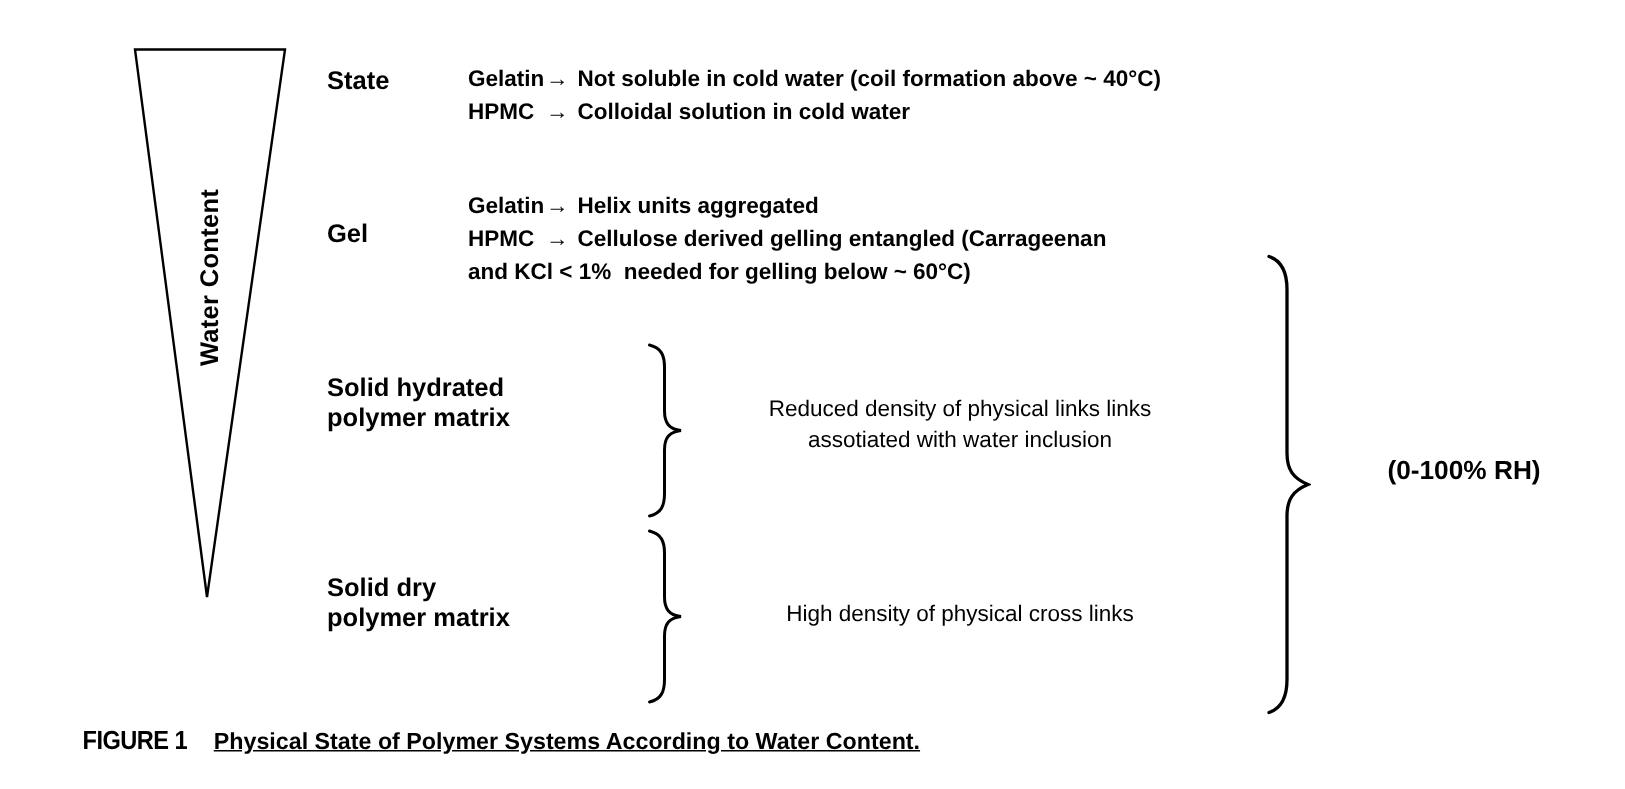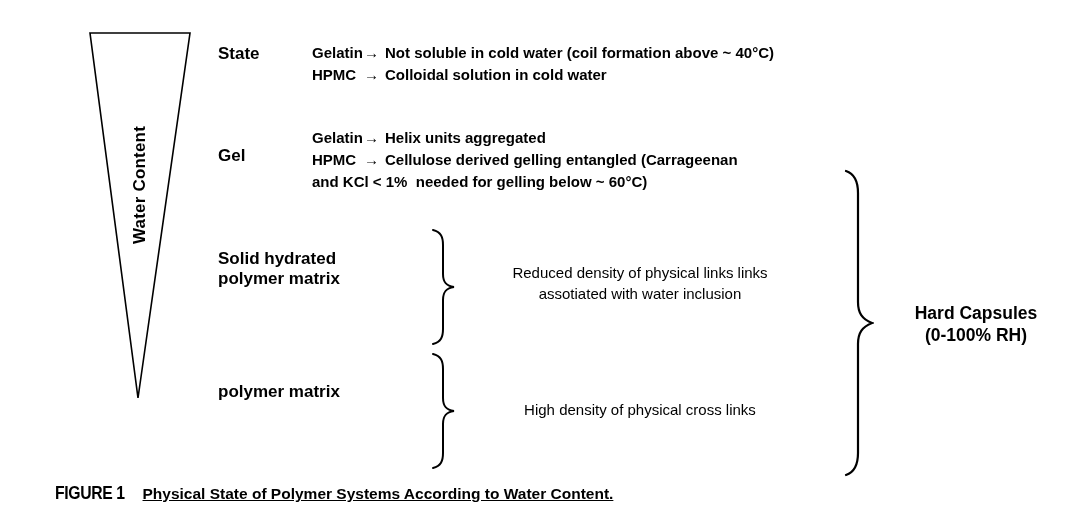--- a/index.html
+++ b/index.html
@@ -135,34 +135,34 @@
   </div>
   <svg class="shape" style="left:430px; top:228px;" width="26" height="118" viewBox="0 0 26 118">
     <path d="M 3 2 C 11 4 13 9 13 17 L 13 46 C 13 54 16 58 24 59 C 16 60 13 64 13 72 L 13 101 C 13 109 11 114 3 116" stroke-width="2" stroke-linecap="round"></path>
   </svg>
   <div class="note" style="top:262px;">
     <div>Reduced density of physical links links</div>
     <div>assotiated with water inclusion</div>
   </div>
 
   <div class="state-label" style="left:218px; top:382px;">
+    <div>Solid dry</div>
     <div>polymer matrix</div>
   </div>
   <svg class="shape" style="left:430px; top:352px;" width="26" height="118" viewBox="0 0 26 118">
     <path d="M 3 2 C 11 4 13 9 13 17 L 13 46 C 13 54 16 58 24 59 C 16 60 13 64 13 72 L 13 101 C 13 109 11 114 3 116" stroke-width="2" stroke-linecap="round"></path>
   </svg>
   <div class="note" style="top:399px;">
     <div>High density of physical cross links</div>
   </div>
 
   <svg class="shape" style="left:842px; top:169px;" width="32" height="308" viewBox="0 0 32 308">
     <path d="M 4 2 C 13 5 16 13 16 24 L 16 133 C 16 144 20 150 30 154 C 20 158 16 164 16 175 L 16 284 C 16 295 13 303 4 306" stroke-width="2.2" stroke-linecap="round"></path>
   </svg>
   <div class="hard-capsules">
-    <div>Hard Capsules</div>
     <div>(0-100% RH)</div>
   </div>
 
   <div class="caption">
     <span class="caption-tag">FIGURE 1</span>
     <span class="caption-text">Physical State of Polymer Systems According to Water Content.</span>
   </div>
 
 </div>
 

